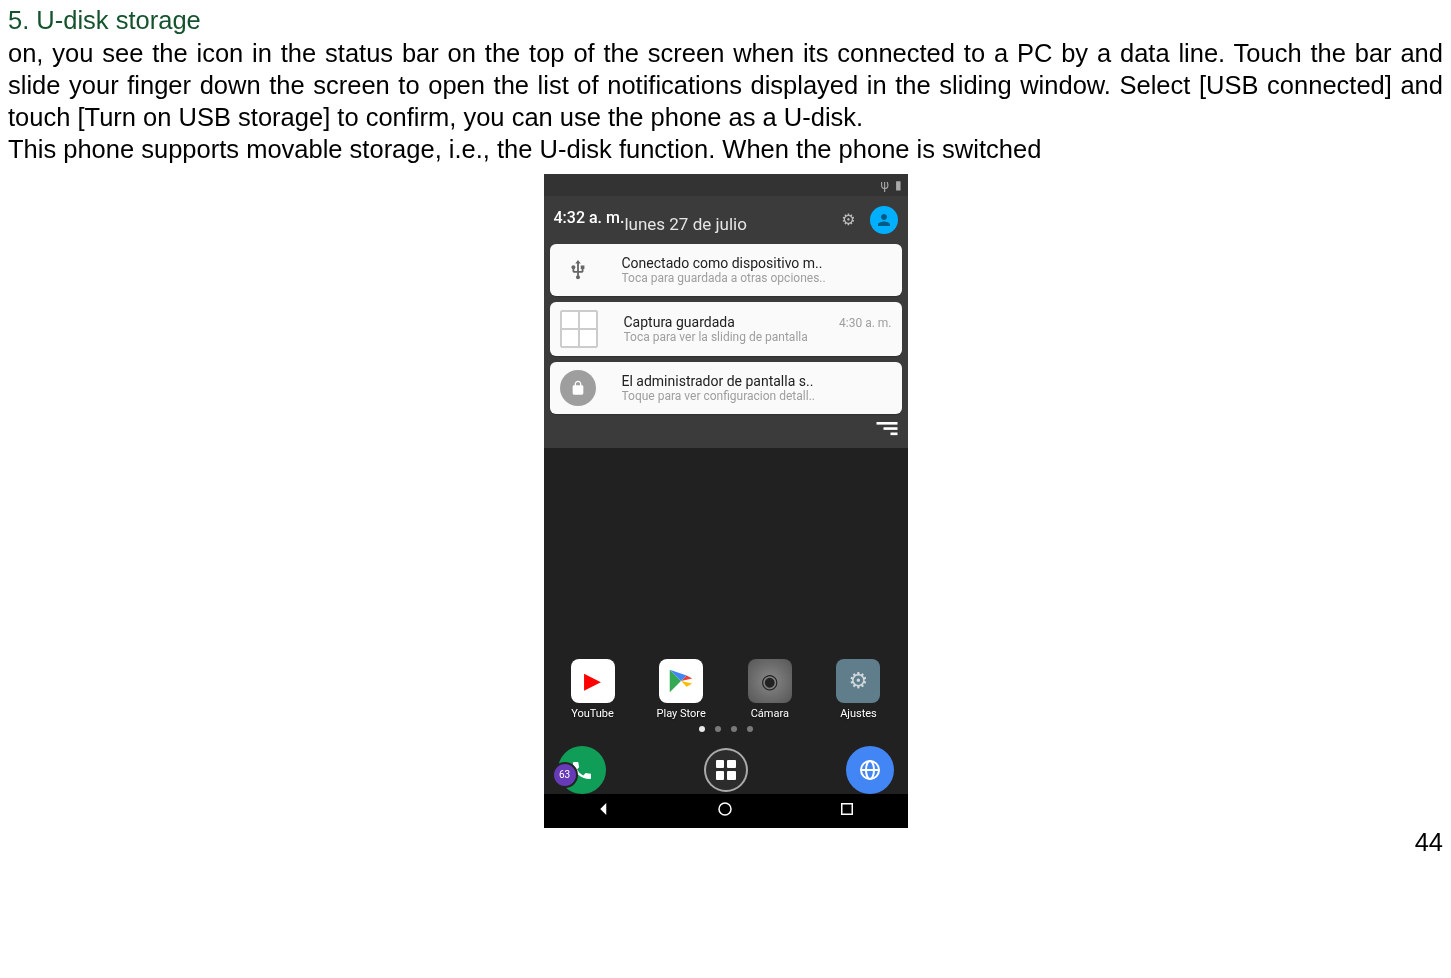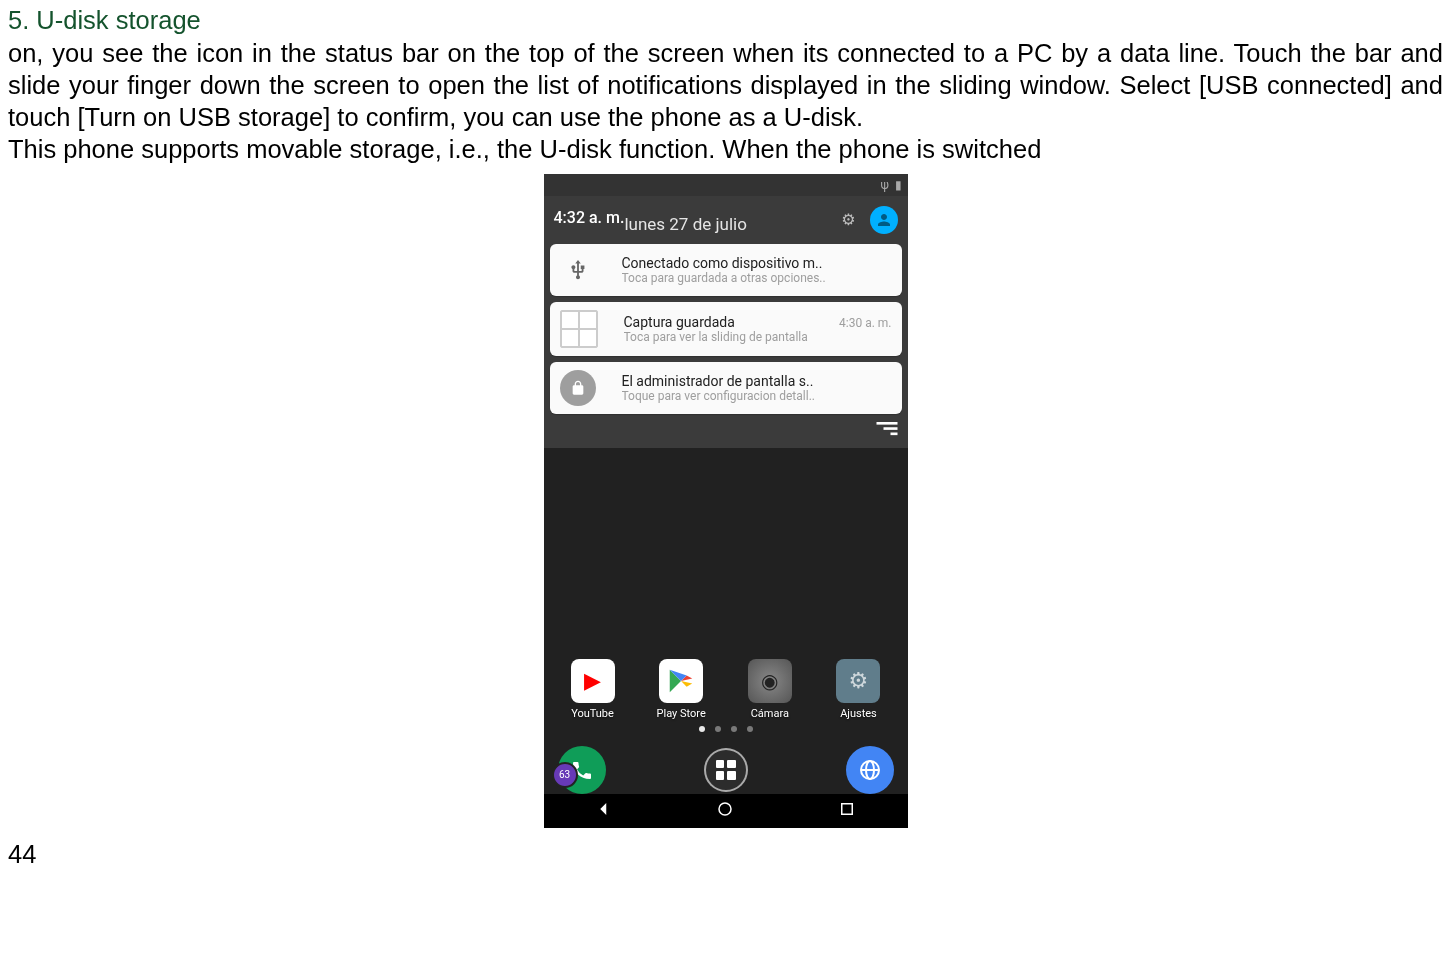--- a/index.html
+++ b/index.html
@@ -308,23 +308,22 @@
     display: flex;
     justify-content: space-around;
     align-items: center;
   }
   .nav-bar svg {
     width: 18px;
     height: 18px;
     fill: #fff;
   }
   .page-number {
-    text-align: left;
+    text-align: right;
     font-size: 25.5px;
-    margin-top: 12px;
   }
 </style>
 </head>
 <body>
 
 <div class="page">
 
   <div class="heading">5. U-disk storage</div>
 
   <p class="body-text justify">on, you see the icon in the status bar on the top of the screen when its connected to a PC by a data line. Touch the bar and slide your finger down the screen to open the list of notifications displayed in the sliding window. Select [USB connected] and touch [Turn on USB storage] to confirm, you can use the phone as a U-disk.</p>

